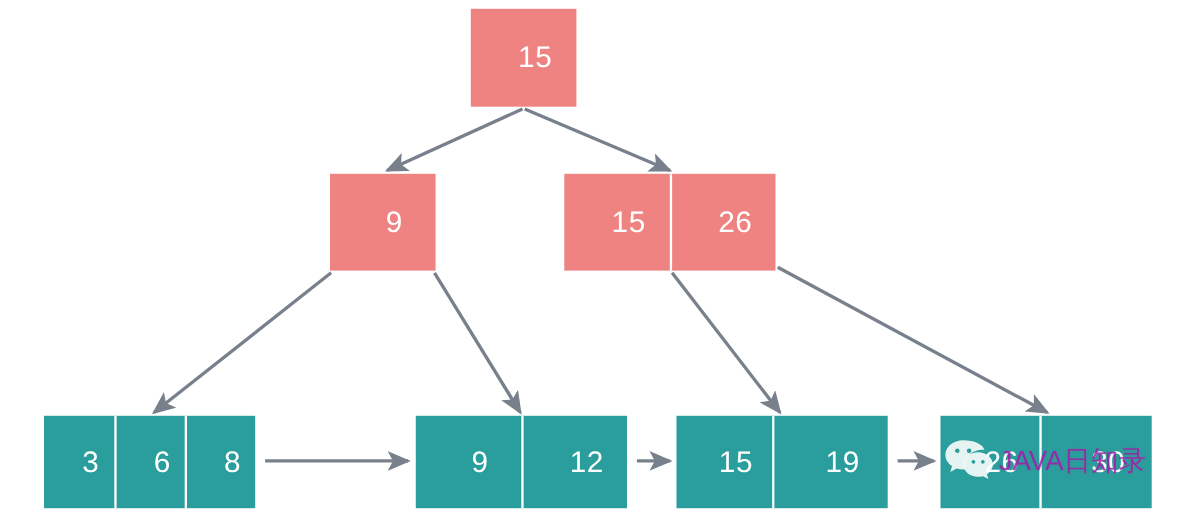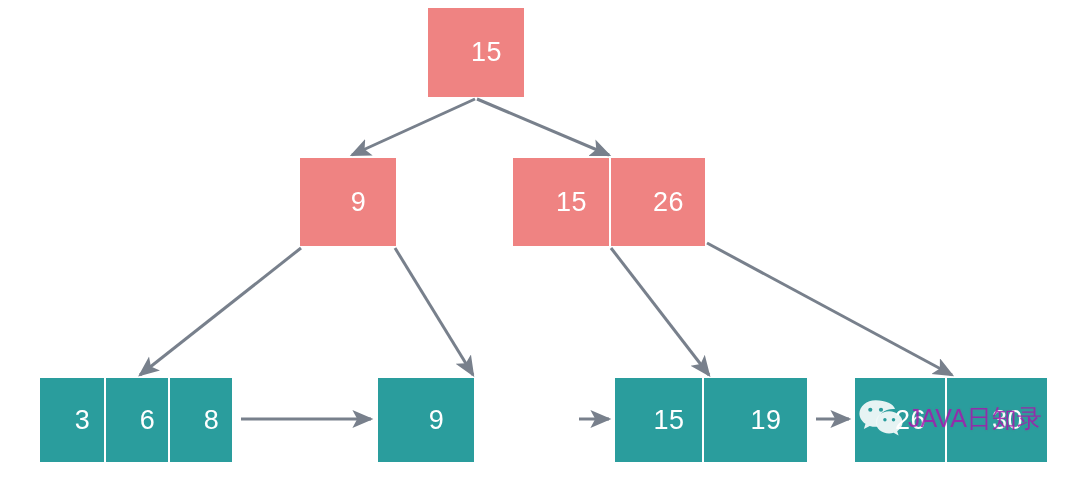--- a/index.html
+++ b/index.html
@@ -122,20 +122,21 @@
   </div>
 
   <div class="node node-leaf" style="left:40px; top:378px; width:192px; height:84px;">
     <div class="cell" style="width:64px;">3</div>
     <div class="cell" style="width:64px;">6</div>
     <div class="cell" style="width:64px;">8</div>
   </div>
 
   <div class="node node-leaf" style="left:378px; top:378px; width:192px; height:84px;">
     <div class="cell" style="width:96px;">9</div>
+    <div class="cell" style="width:96px;">12</div>
   </div>
 
   <div class="node node-leaf" style="left:615px; top:378px; width:192px; height:84px;">
     <div class="cell" style="width:96px;">15</div>
     <div class="cell" style="width:116px;">19</div>
   </div>
 
   <div class="node node-leaf" style="left:855px; top:378px; width:192px; height:84px;">
     <div class="cell" style="width:96px;">26</div>
     <div class="cell" style="width:109px;">30</div>

